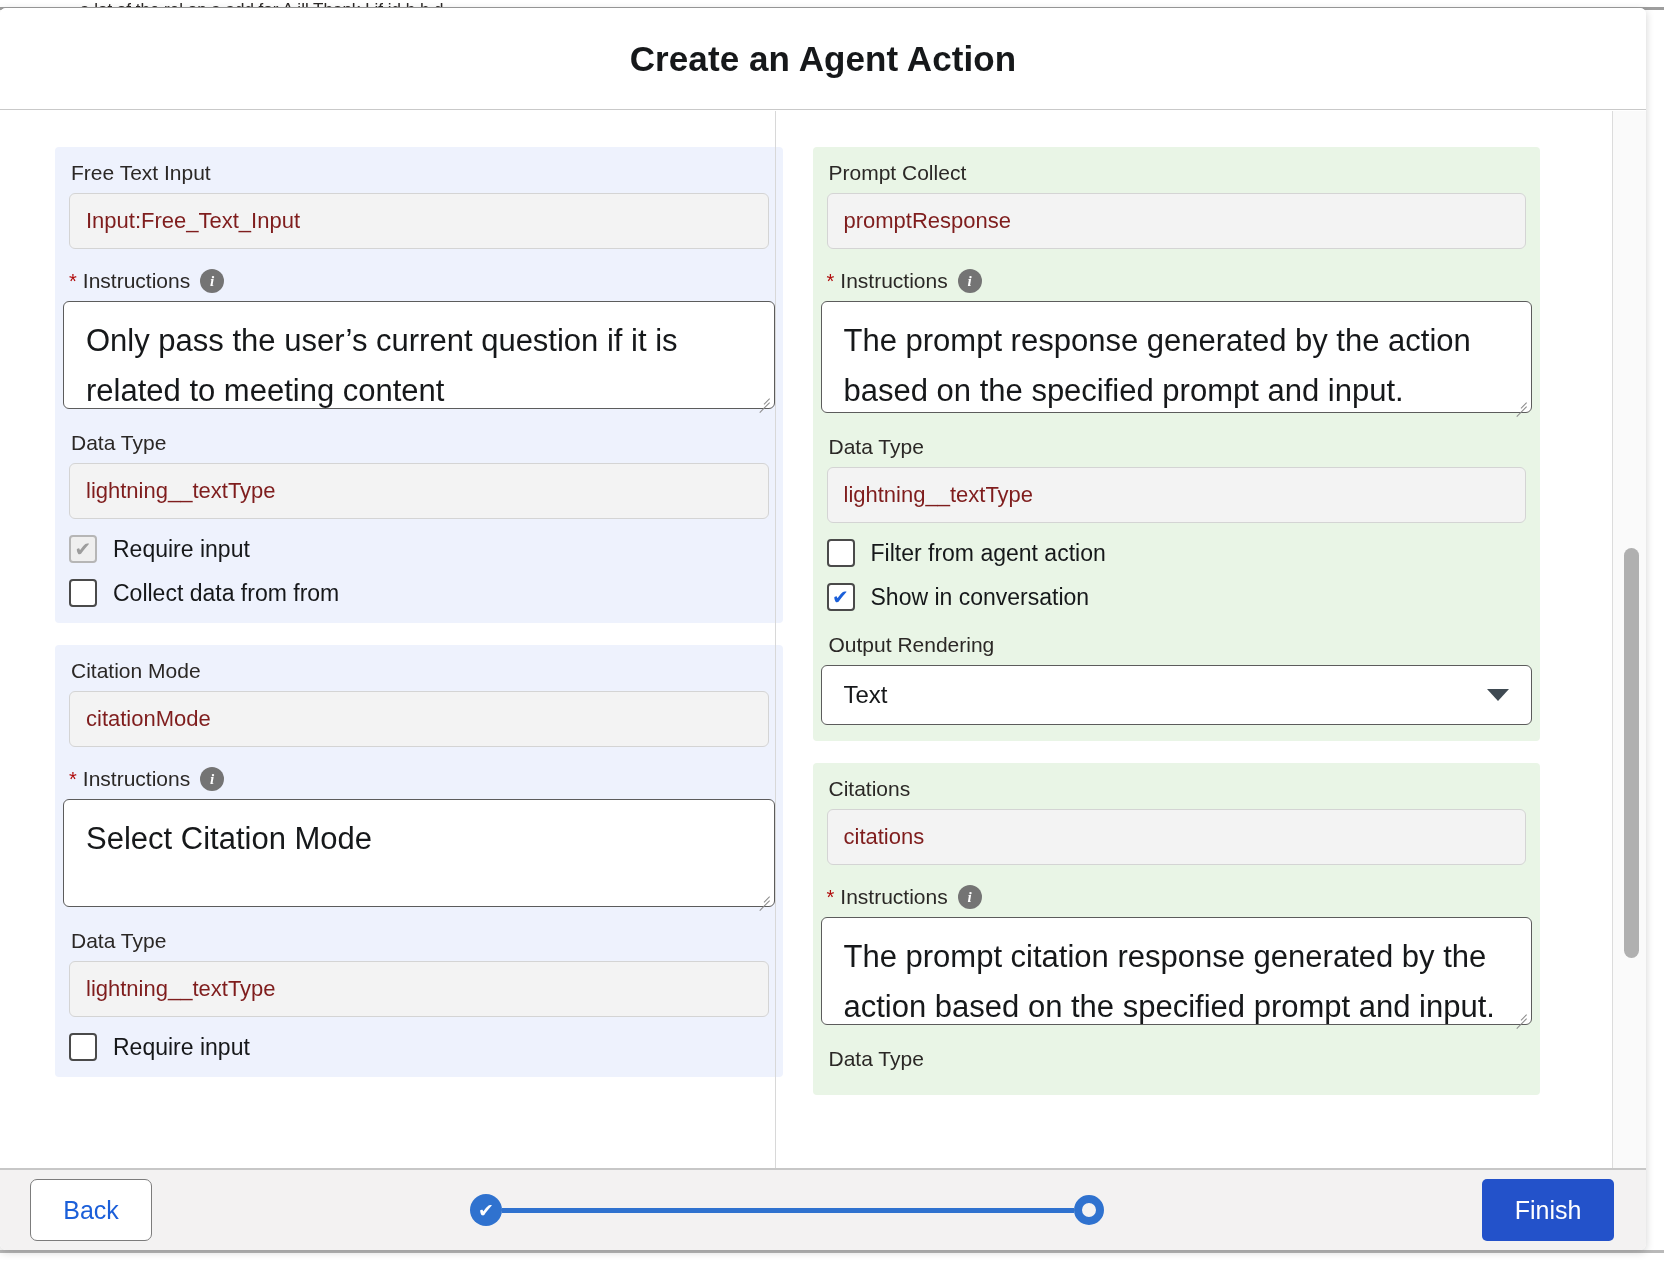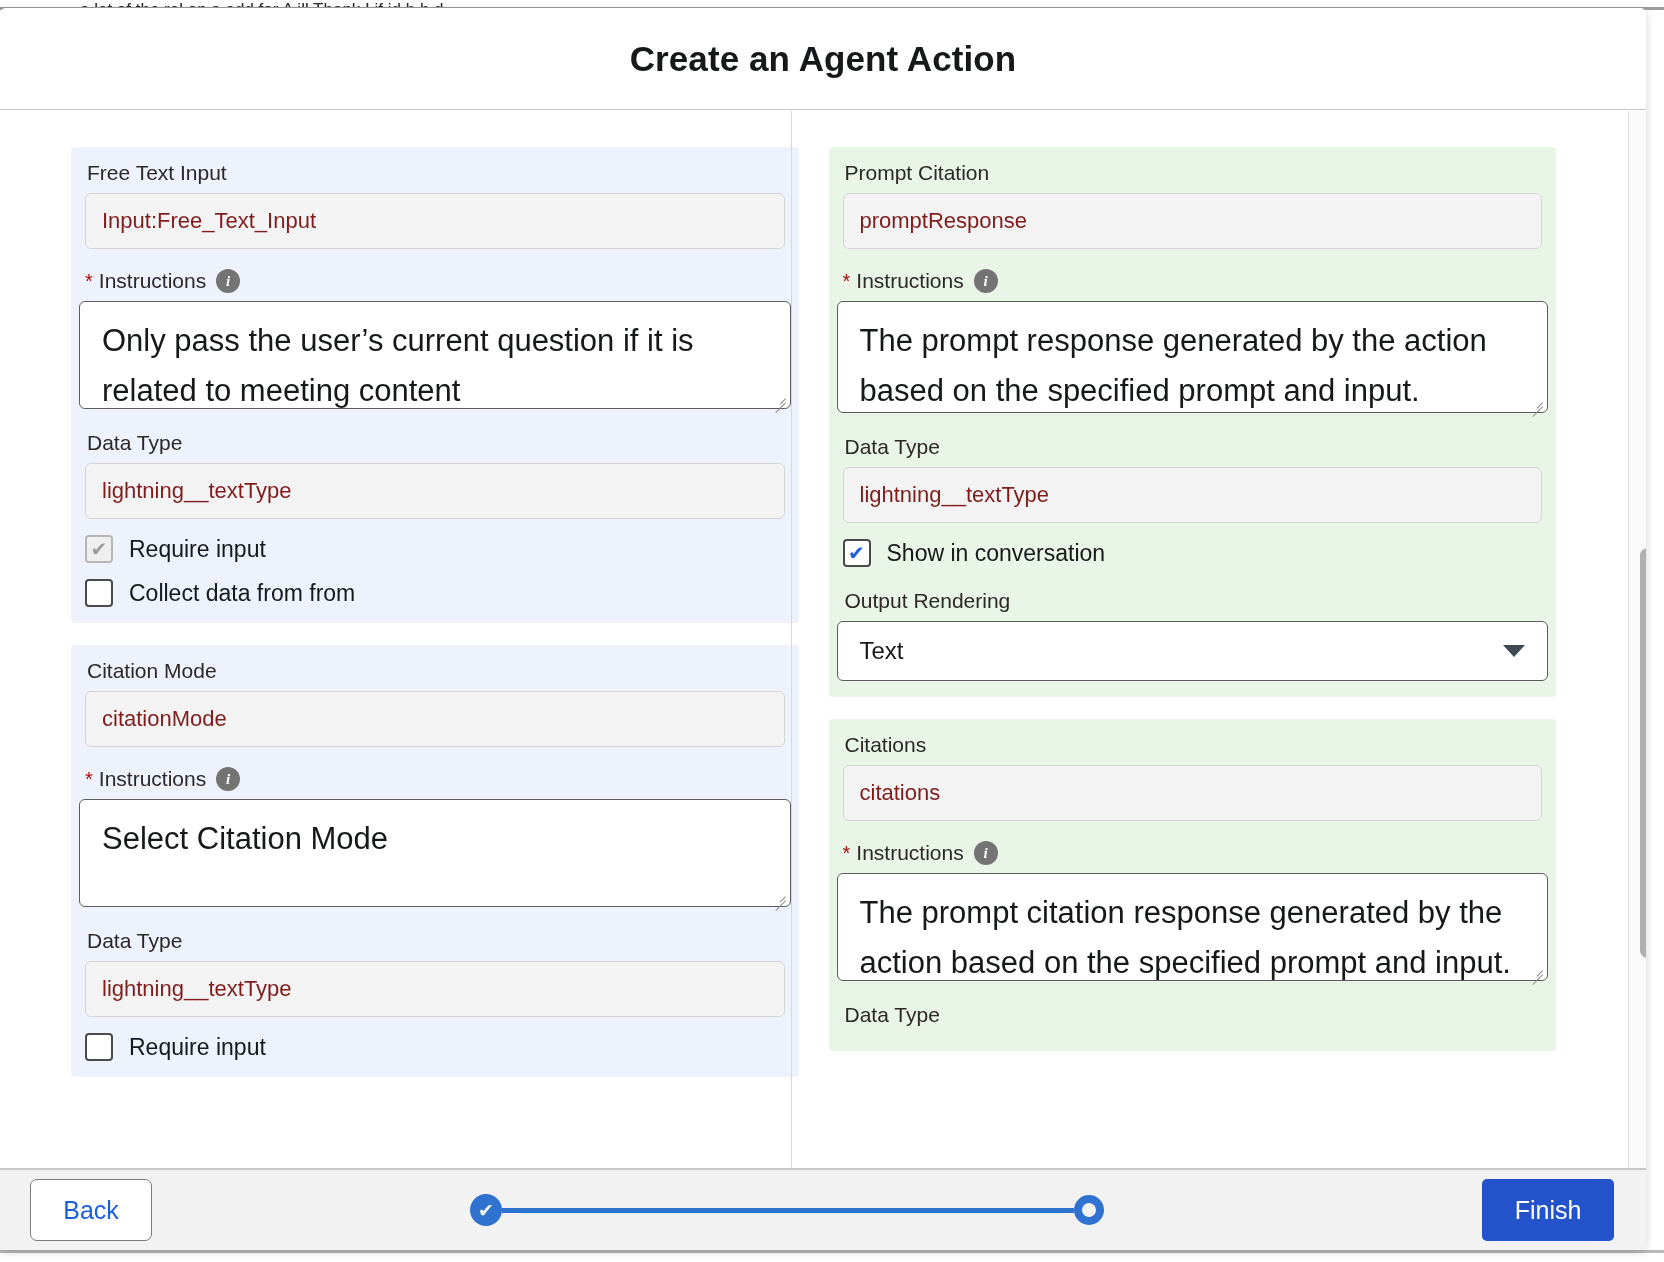--- a/index.html
+++ b/index.html
@@ -49,21 +49,21 @@
     background: #ffffff;
     border-bottom: 1px solid #c9c9c9;
   }
   .modal-title {
     font-size: 35px; font-weight: 700; color: #16181a;
     letter-spacing: .1px;
   }
 
   
   .modal-body {
-    position: absolute; top: 103px; left: 16px;
+    position: absolute; top: 103px; left: 0;
     width: 1646px; height: 1058px;
     background: #ffffff;
     overflow: hidden;
   }
   .columns {
     position: absolute; top: 0; left: 0;
     width: 1540px; height: 1058px;
     display: flex;
   }
   .col {
@@ -307,36 +307,40 @@
           <div class="checkrow">
             <span class="cbox"></span>
             <span>Require input</span>
           </div>
         </div>
       </div>
 
       <div class="col col-right">
 
         <div class="group output-group">
-          <div class="group-label">Prompt Citation</div>
+          <div class="group-label">Prompt Collect</div>
           <div class="readonly-field">promptResponse</div>
 
           <div class="req-label">
             <span class="req-star">*</span>
             <span>Instructions</span>
             <span class="info-icon">i</span>
           </div>
           <div class="ta-wrap">
             <div class="textarea" style="height:112px">The prompt response generated by the action based on the specified prompt and input.</div>
             <span class="ta-grip"></span>
           </div>
 
           <div class="group-label" style="margin-top:22px">Data Type</div>
           <div class="readonly-field">lightning__textType</div>
 
+          <div class="checkrow">
+            <span class="cbox"></span>
+            <span>Filter from agent action</span>
+          </div>
           <div class="checkrow">
             <span class="cbox checked">✔</span>
             <span>Show in conversation</span>
           </div>
 
           <div class="select-label">Output Rendering</div>
           <div class="select-box">
             <span>Text</span>
             <span class="chev"></span>
           </div>

